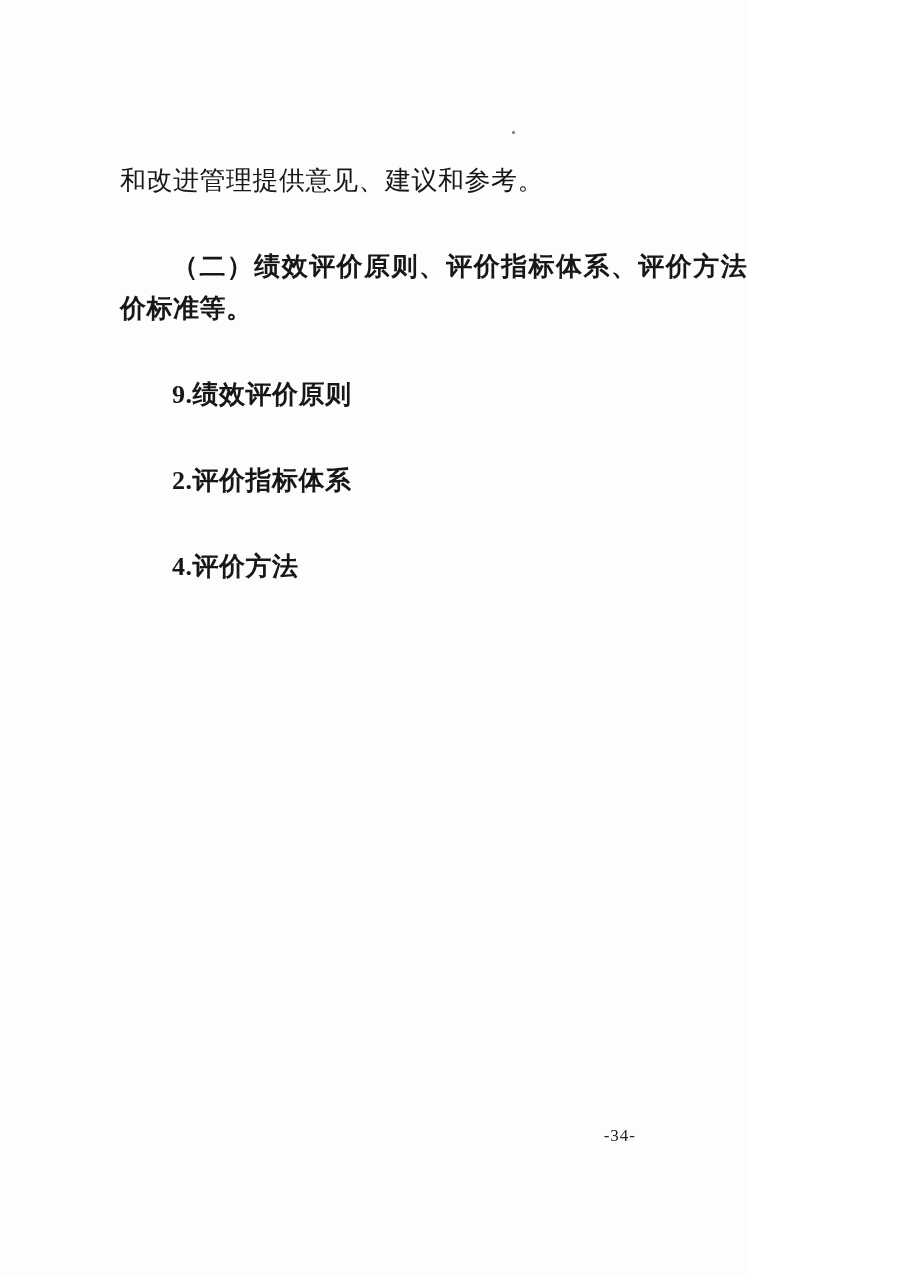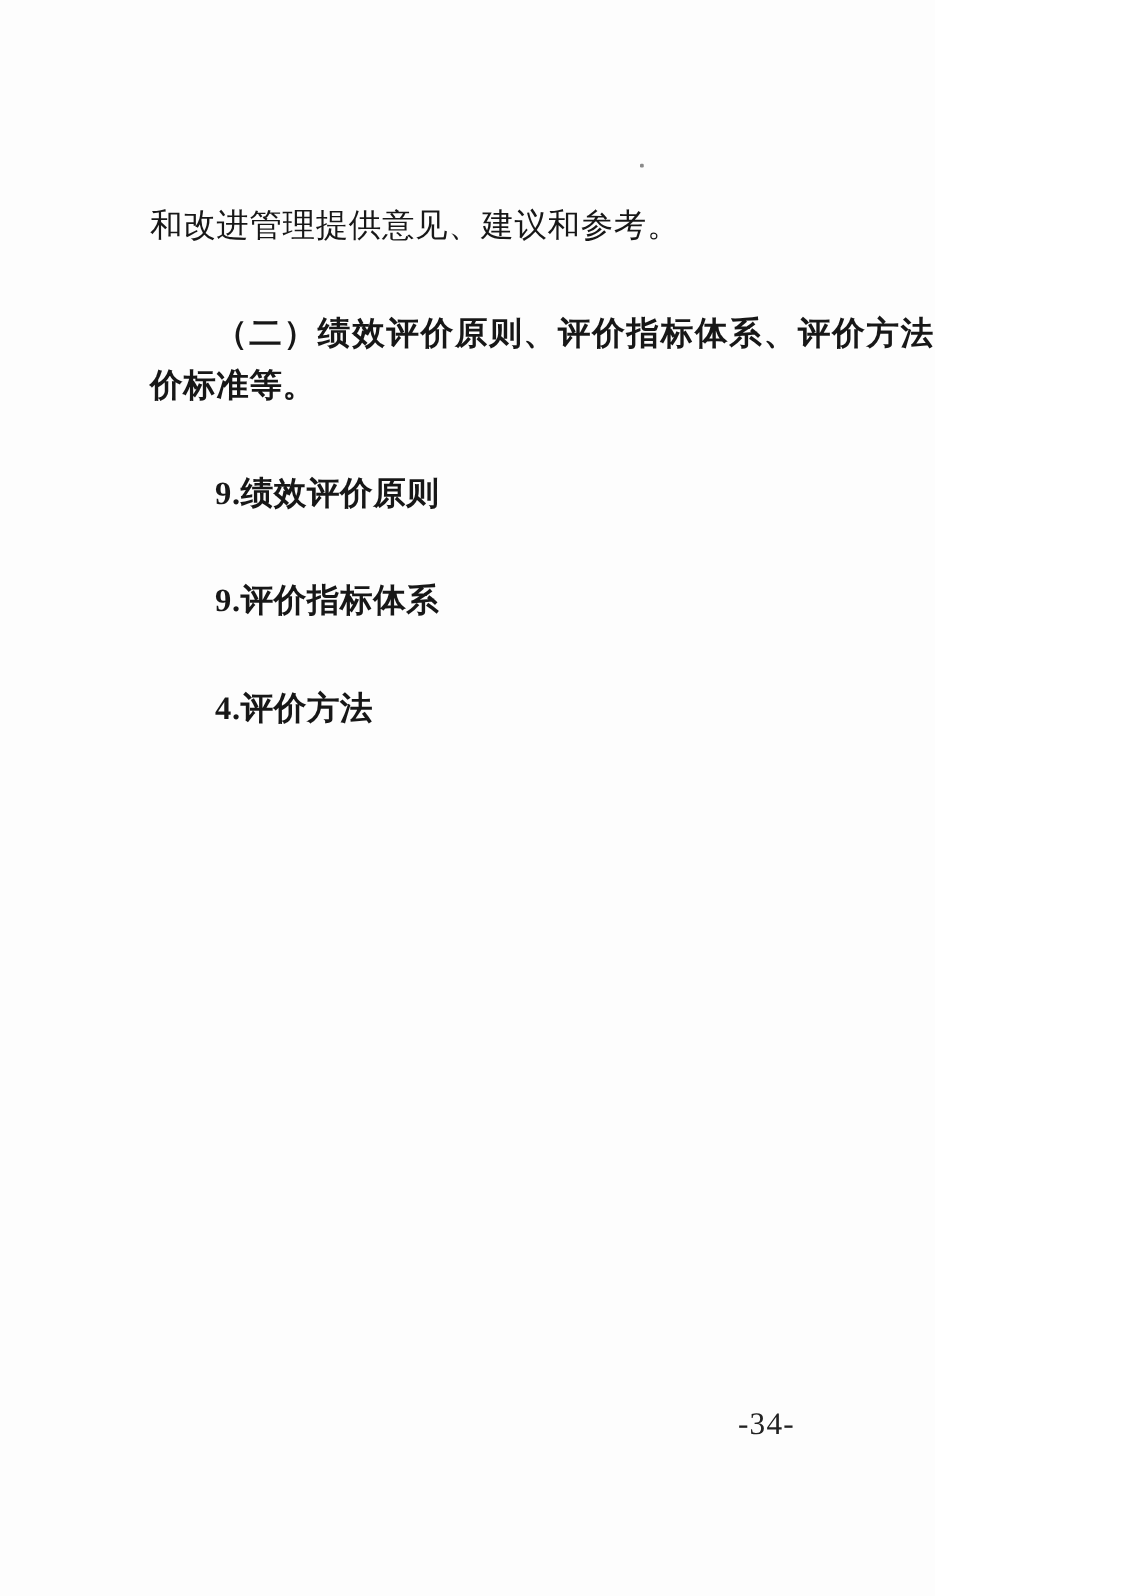--- a/index.html
+++ b/index.html
@@ -35,21 +35,21 @@
     text-indent: 2em;
     margin-top: 44px;
   }
   .bold {
     font-weight: 700;
   }
   .page-number {
     position: absolute;
     top: 1126px;
     right: 112px;
-    font-size: 25px;
+    font-size: 17px;
     letter-spacing: 1px;
     color: #222222;
   }
   .scan-artifact-line {
     position: absolute;
     left: 878px;
     top: 1028px;
     height: 246px;
     width: 0px;
     border-left: 2px dashed rgba(110, 110, 110, 0.38);
@@ -68,21 +68,21 @@
 <body>
 
 <div class="page">
 
   <span class="scan-artifact-dot"></span>
 
   <div class="content">
     <p class="para">和改进管理提供意见、建议和参考。</p>
     <p class="para indent bold">（二）绩效评价原则、评价指标体系、评价方法、评价标准等。</p>
     <p class="para indent bold">9.绩效评价原则</p>
-    <p class="para indent bold">9.评价指标体系</p>
+    <p class="para indent bold">2.评价指标体系</p>
     <p class="para indent bold">4.评价方法</p>
   </div>
 
   <div class="page-number">-34-</div>
 
   <div class="scan-artifact-line"></div>
 
 </div>
 
 </body></html>

